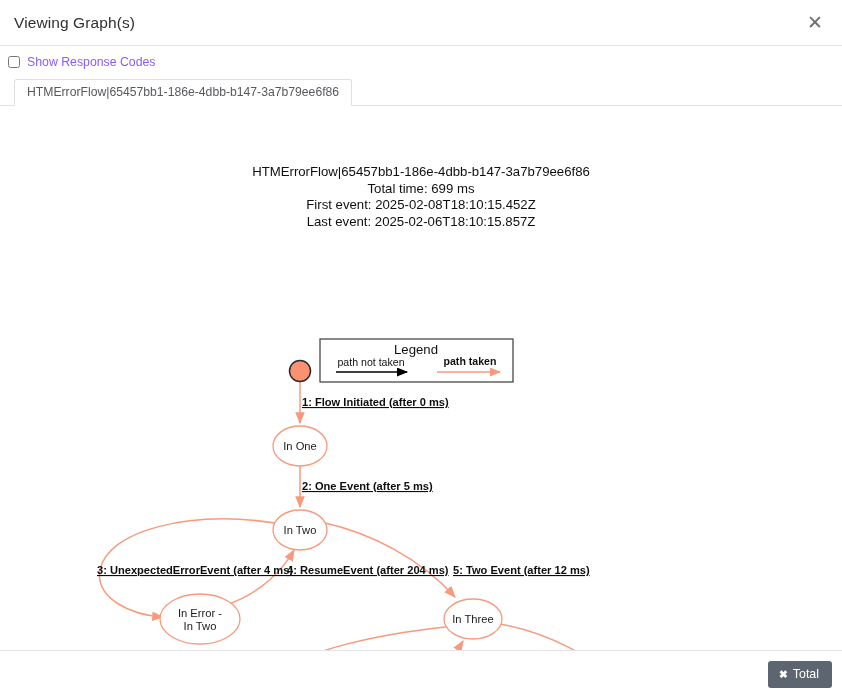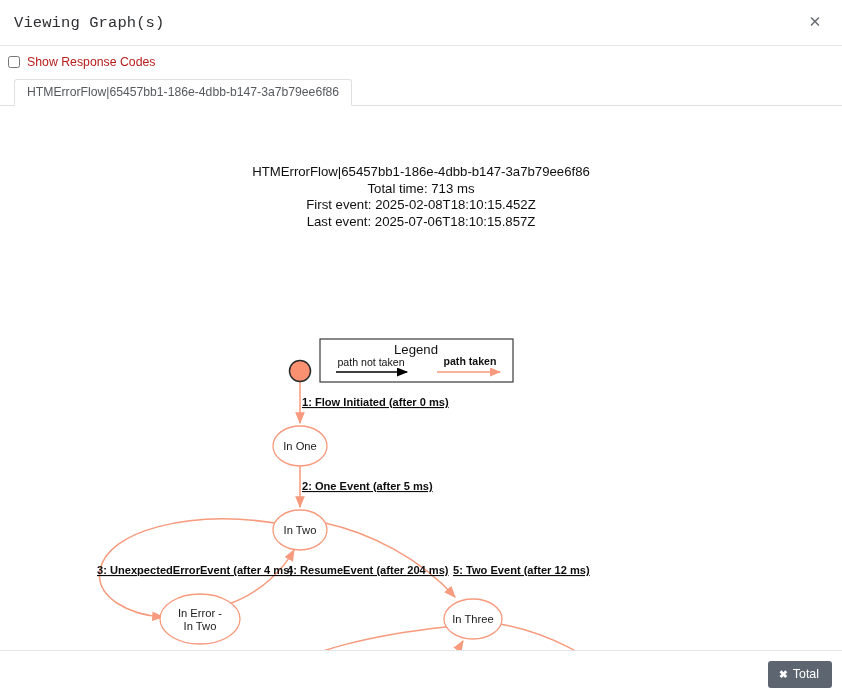--- a/index.html
+++ b/index.html
@@ -17,21 +17,20 @@
     background:#fff;
   }
   
   .modal-header{
     height:46px;
     flex:0 0 46px;
     border-bottom:1px solid #e5e5e5;
     display:flex;align-items:center;
     padding:0 14px 0 14px;
     box-sizing:border-box;
-    font-family:Liberation Mono, monospace;
   }
   .modal-title{
     font-size:15.5px;
     color:#2f3033;
     letter-spacing:.1px;
   }
   .header-spacer{flex:1 1 auto;}
   .close-x{
     width:26px;height:26px;
     display:flex;align-items:center;justify-content:center;
@@ -53,21 +52,21 @@
     display:flex;align-items:center;
     gap:7px;
     height:22px;
     box-sizing:border-box;
   }
   .opt-row input[type=checkbox]{
     width:12px;height:12px;margin:0;
     accent-color:#888;
   }
   .opt-label{
-    font-size:12.3px;color:#b91c1c;
+    font-size:12.3px;color:#8b5cf6;
   }
   .tabstrip{
     margin-top:9px;
     height:29px;
     border-bottom:1px solid #dfe0e2;
     display:flex;align-items:flex-end;
     padding-left:14px;
     box-sizing:border-box;
   }
   .tab{
@@ -155,23 +154,23 @@
     </div>
 
     <div class="tabstrip">
       <div class="tab">HTMErrorFlow|65457bb1-186e-4dbb-b147-3a7b79ee6f86</div>
     </div>
 
     <div class="graph-area">
 
       <div class="graph-meta">
         <div>HTMErrorFlow|65457bb1-186e-4dbb-b147-3a7b79ee6f86</div>
-        <div>Total time: 713 ms</div>
+        <div>Total time: 699 ms</div>
         <div>First event: 2025-02-08T18:10:15.452Z</div>
-        <div>Last event: 2025-07-06T18:10:15.857Z</div>
+        <div>Last event: 2025-02-06T18:10:15.857Z</div>
       </div>
 
       <svg class="graph" viewBox="0 0 842 566">
         <defs>
           <marker id="arrO" markerWidth="9" markerHeight="9" refX="7.2" refY="3.2" orient="auto" markerUnits="strokeWidth">
             <path d="M0,0 L8,3.2 L0,6.4 z" fill="#f79a7d"></path>
           </marker>
           <marker id="arrK" markerWidth="9" markerHeight="9" refX="7.2" refY="3.2" orient="auto" markerUnits="strokeWidth">
             <path d="M0,0 L8,3.2 L0,6.4 z" fill="#000000"></path>
           </marker>

